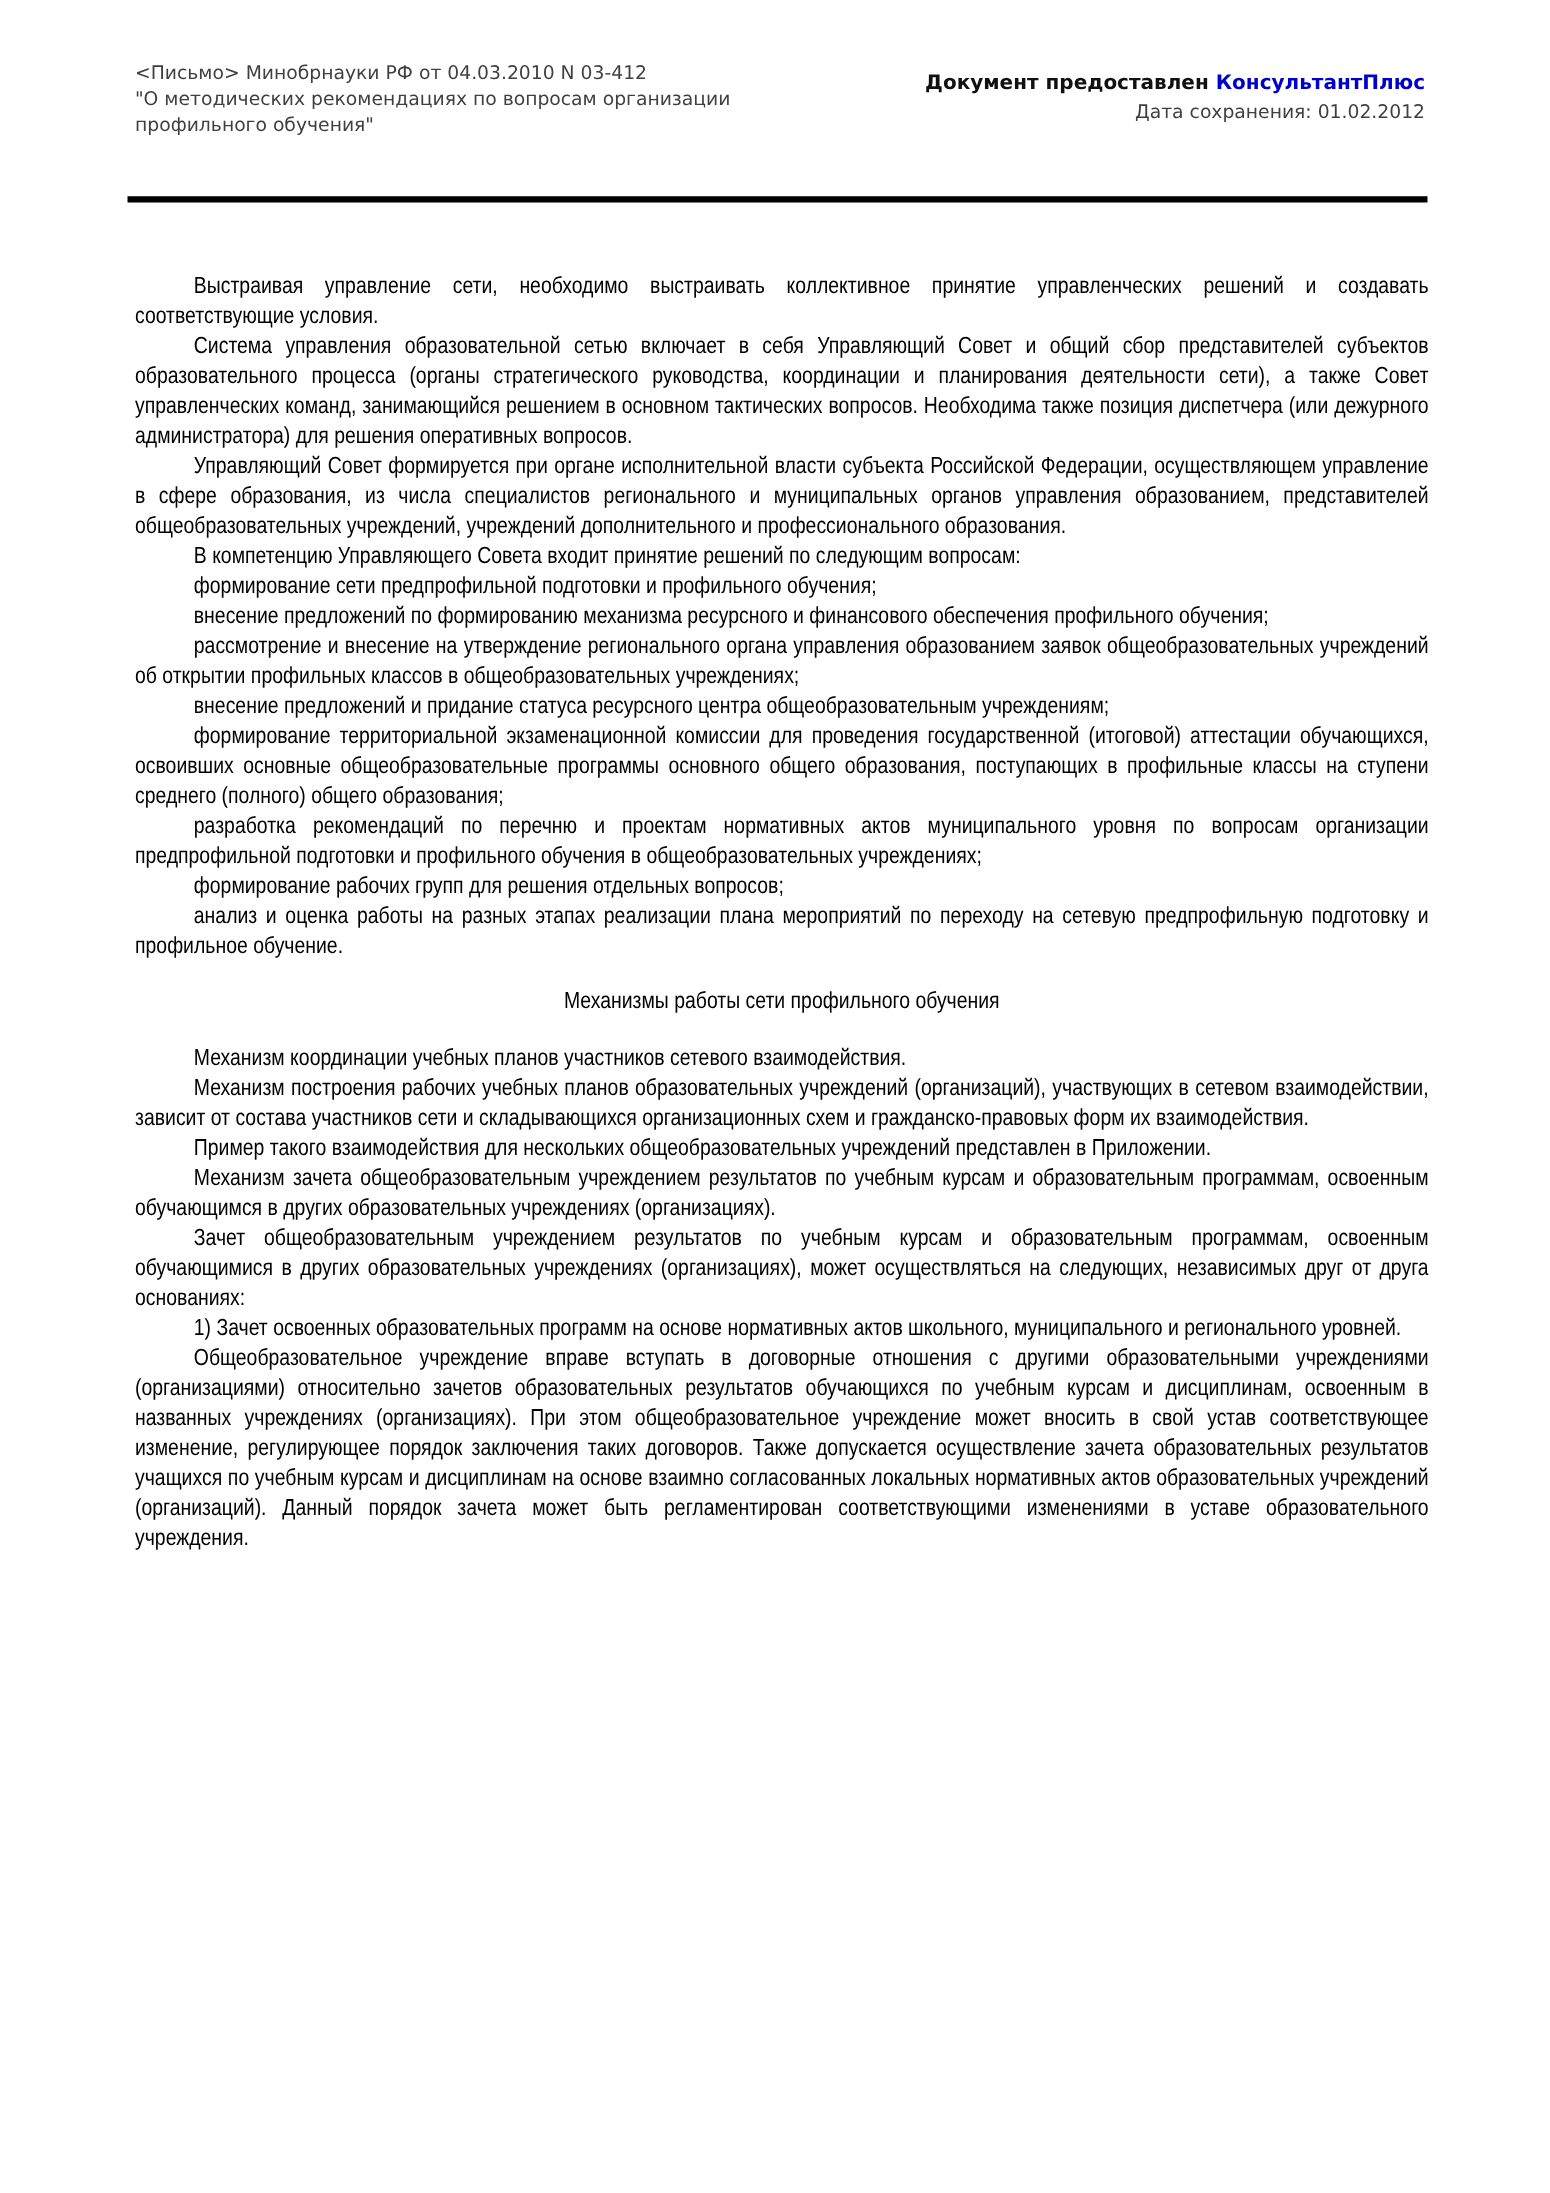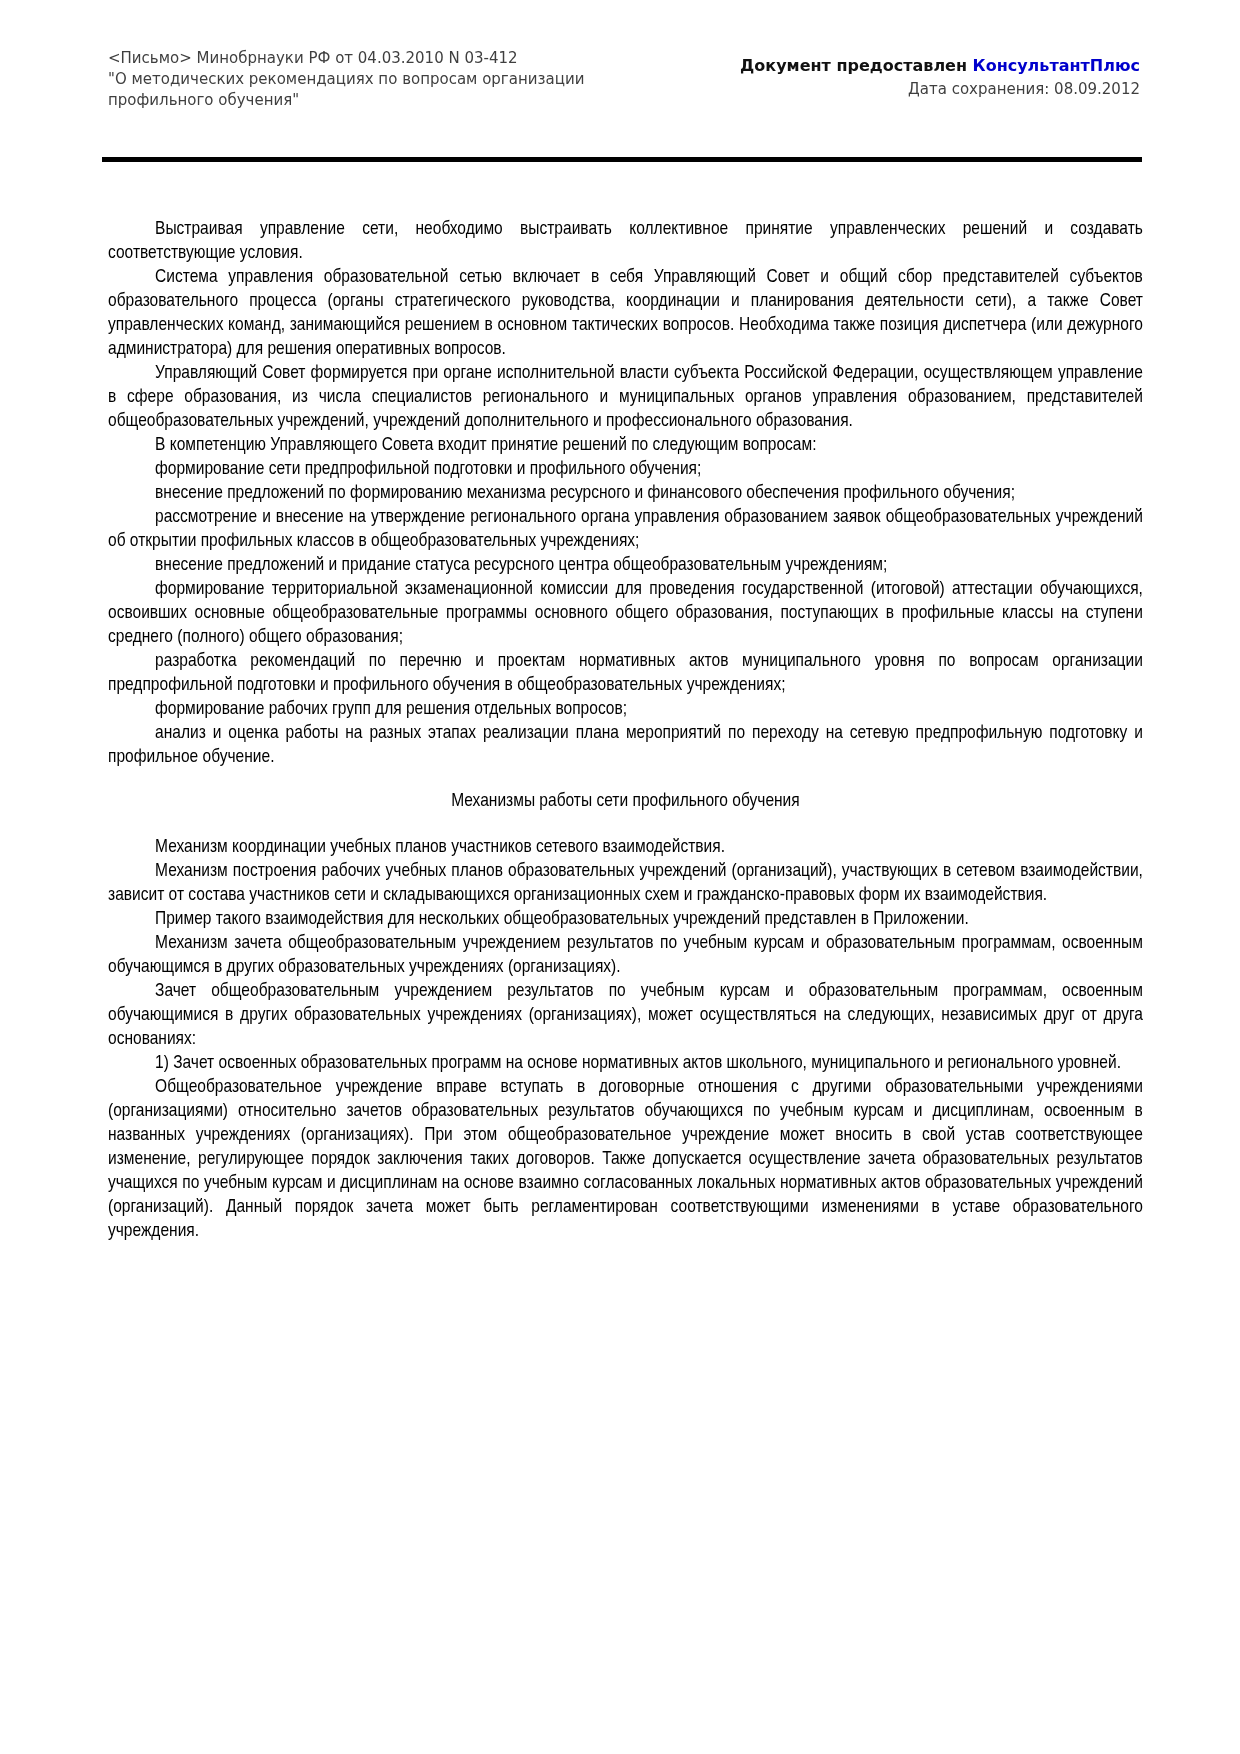--- a/index.html
+++ b/index.html
@@ -127,21 +127,21 @@
 
   <div class="header-left">
     <div>&lt;Письмо&gt; Минобрнауки РФ от 04.03.2010 N 03-412</div>
     <div>"О методических рекомендациях по вопросам организации профильного обучения"</div>
   </div>
 
   <div class="header-right">
     <div class="provided-line">
       <span>Документ предоставлен </span><a class="provider-link">КонсультантПлюс</a>
     </div>
-    <div class="saved-date">Дата сохранения: 08.09.2012</div>
+    <div class="saved-date">Дата сохранения: 01.02.2012</div>
   </div>
 
   <div class="rule rule-top"></div>
 
   <div class="doc-body">
     <p>Выстраивая управление сети, необходимо выстраивать коллективное принятие управленческих решений и создавать соответствующие условия.</p>
     <p>Система управления образовательной сетью включает в себя Управляющий Совет и общий сбор представителей субъектов образовательного процесса (органы стратегического руководства, координации и планирования деятельности сети), а также Совет управленческих команд, занимающийся решением в основном тактических вопросов. Необходима также позиция диспетчера (или дежурного администратора) для решения оперативных вопросов.</p>
     <p>Управляющий Совет формируется при органе исполнительной власти субъекта Российской Федерации, осуществляющем управление в сфере образования, из числа специалистов регионального и муниципальных органов управления образованием, представителей общеобразовательных учреждений, учреждений дополнительного и профессионального образования.</p>
     <p>В компетенцию Управляющего Совета входит принятие решений по следующим вопросам:</p>
     <p>формирование сети предпрофильной подготовки и профильного обучения;</p>

